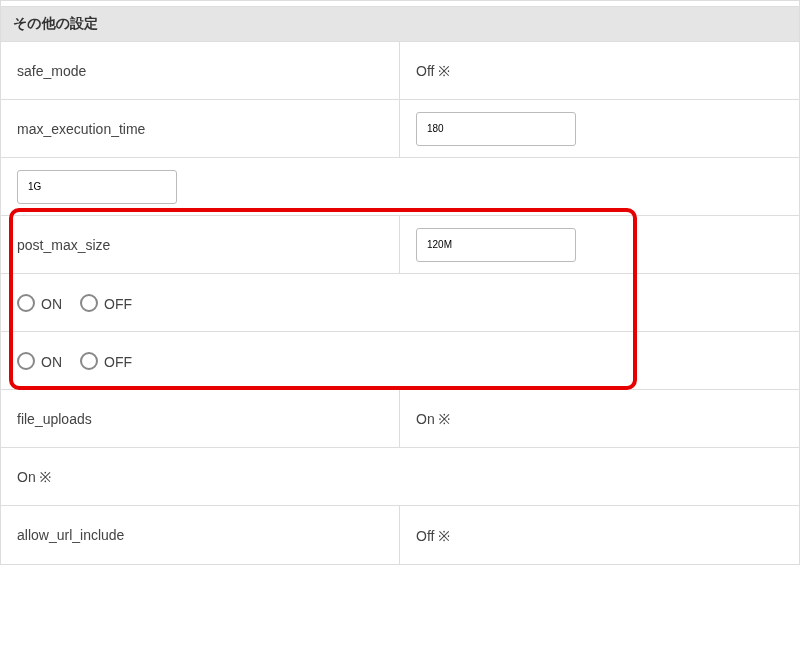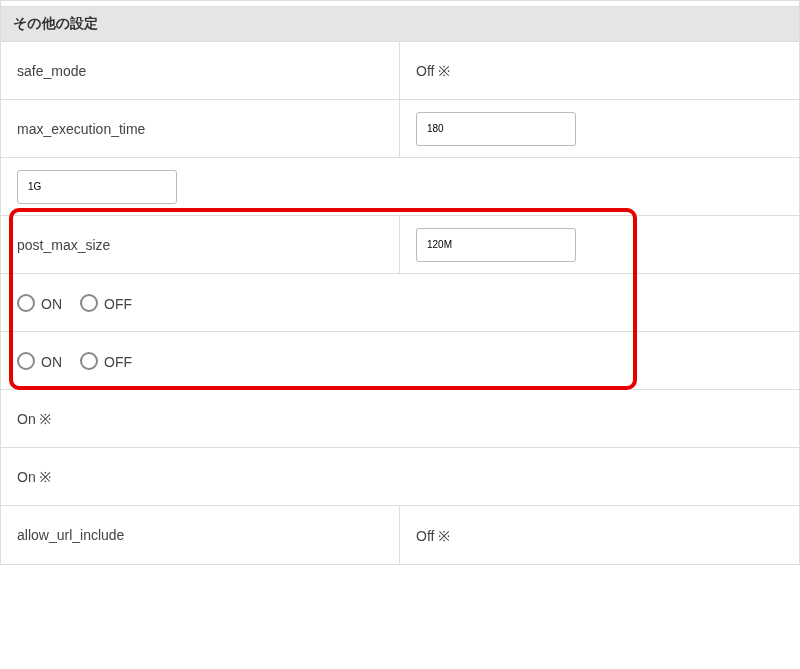--- a/index.html
+++ b/index.html
@@ -130,20 +130,21 @@
           </div>
           <div class="radio-item">
             <span class="radio-circle"></span>
             <span>OFF</span>
           </div>
         </div>
       </div>
     </div>
 
     <div class="row">
+      <div class="label-cell">file_uploads</div>
       <div class="value-cell">On ※</div>
     </div>
 
     <div class="row">
       <div class="value-cell">On ※</div>
     </div>
 
     <div class="row">
       <div class="label-cell">allow_url_include</div>
       <div class="value-cell">Off ※</div>

